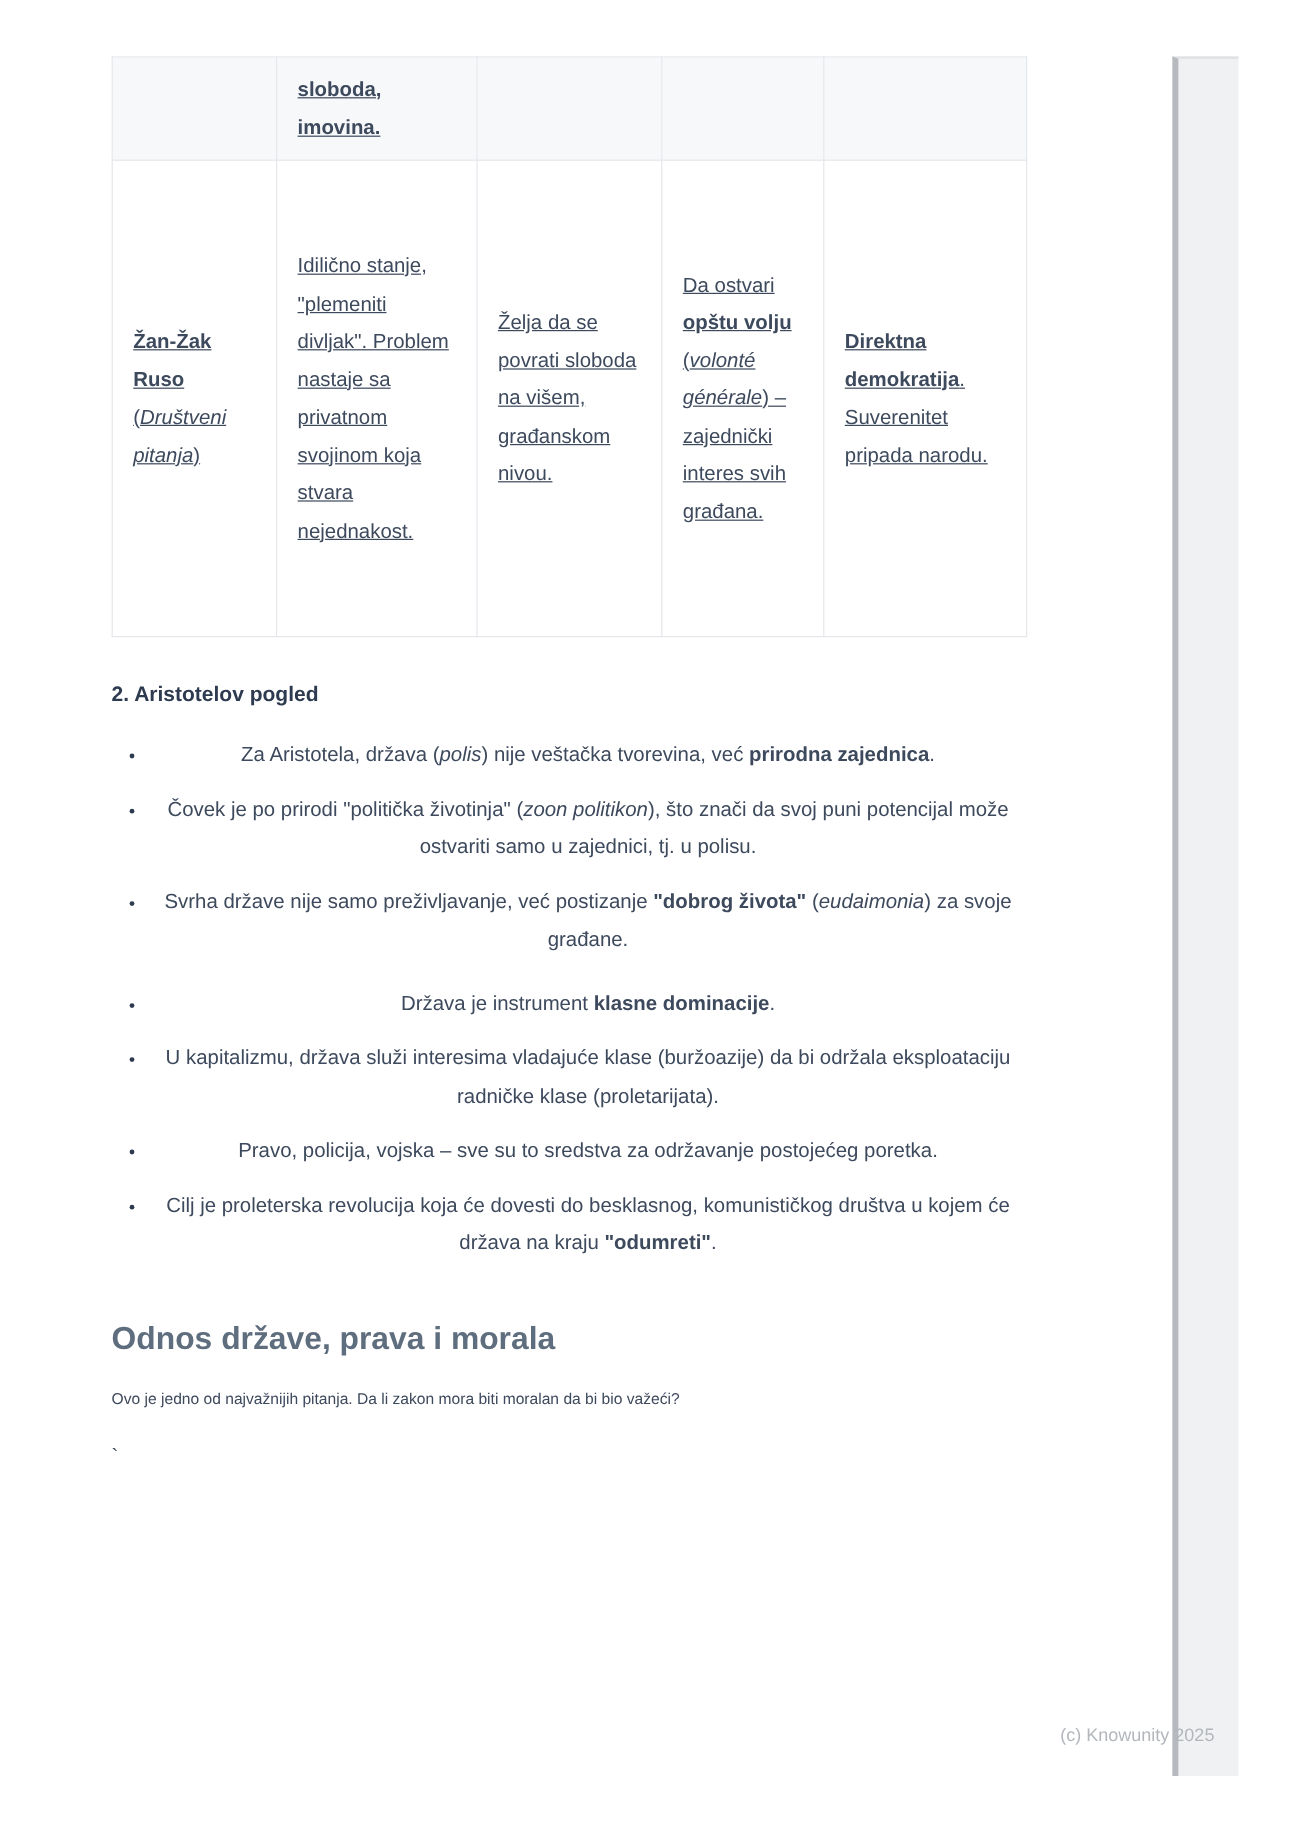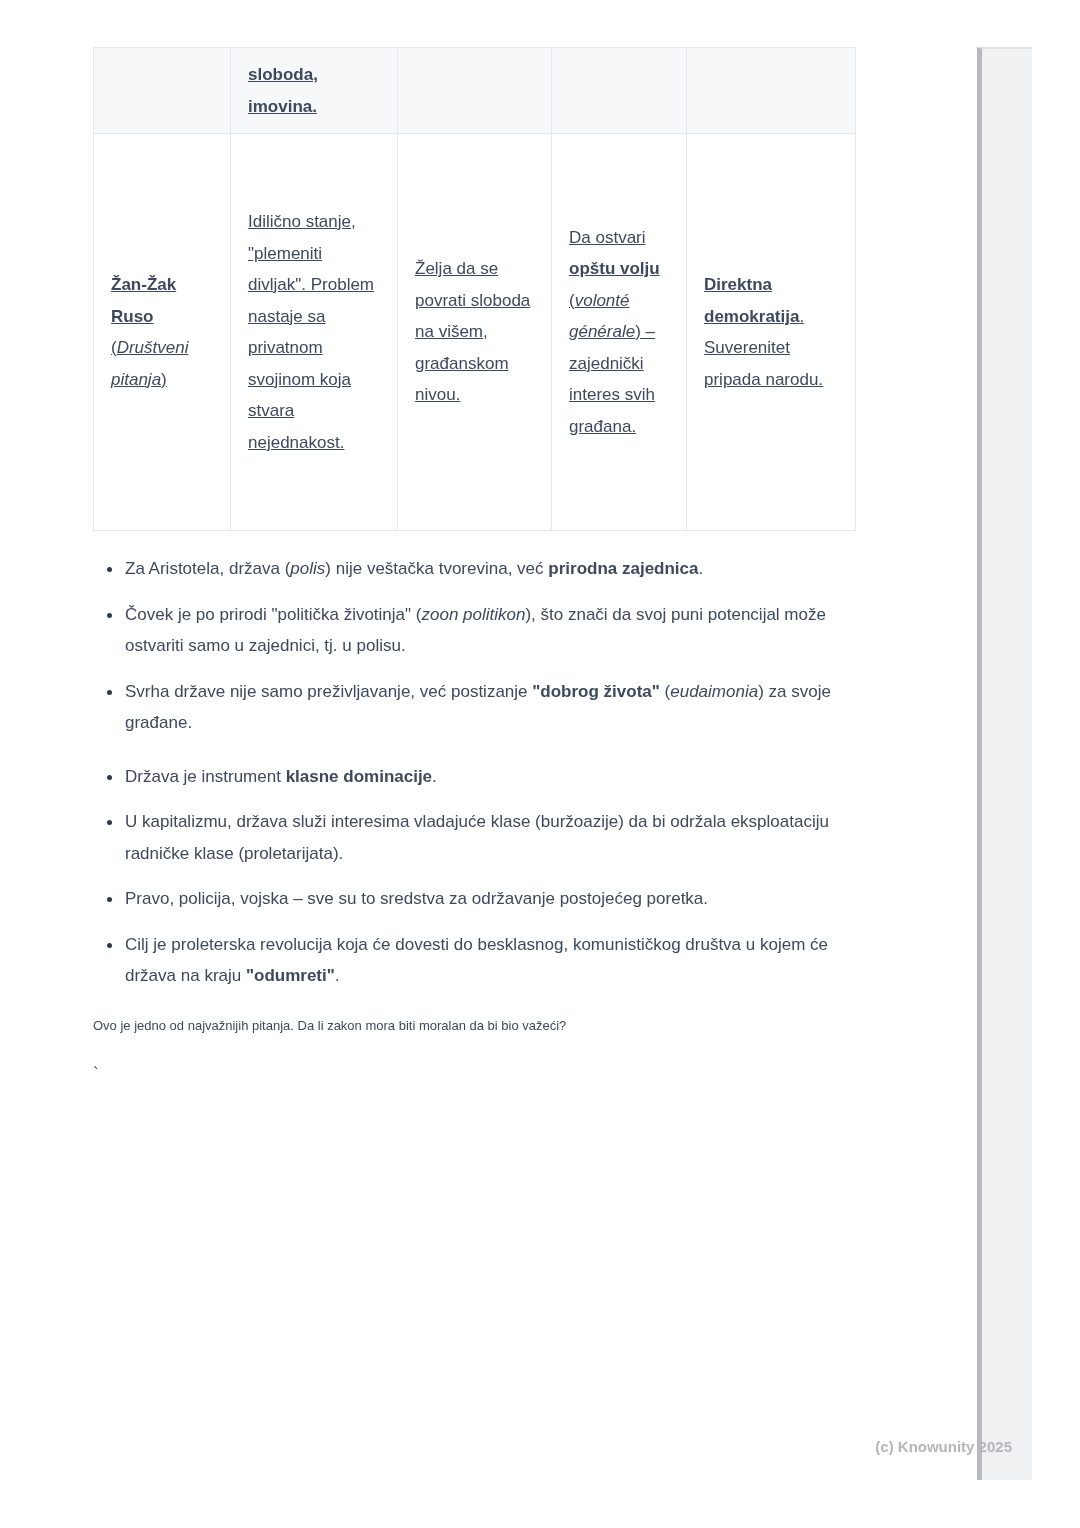--- a/index.html
+++ b/index.html
@@ -38,21 +38,21 @@
   .i{font-style:italic;}
   h3.subhead{
     font-size:17.5px;font-weight:700;color:var(--heading-bold);
     margin:34px 0 0 0;line-height:26px;
   }
   ul.bullets{
     margin:22px 0 0 0;padding:0 0 0 30px;
   }
   ul.bullets li{
     font-size:17px;line-height:31.5px;margin:0 0 14px 0;
-    padding-left:2px;max-width:735px;
+    padding-left:2px;max-width:735px;text-align:center;
   }
   ul.bullets li::marker{color:var(--heading-bold);font-size:15px;}
   h2.bighead{
     font-size:26.5px;font-weight:600;color:var(--section-heading);
     margin:46px 0 0 0;line-height:34px;
   }
   p.bodypar{
     font-size:13px;line-height:31.5px;margin:18px 0 0 0;
     text-align:justify;max-width:740px;
   }
@@ -63,21 +63,20 @@
     position:absolute;left:977px;top:47px;width:55px;height:1433px;
     background:var(--scroll-track-bg);
     border-left:5px solid var(--scroll-track-edge);
     border-top:2px solid #dfe1e3;
     z-index:1;
   }
   .copyright{
     position:absolute;top:1437px;right:68px;z-index:2;
     font-size:15px;color:var(--copyright-text);line-height:20px;
     white-space:nowrap;
-    font-weight:bold;
   }
 </style>
 </head>
 <body>
 
 <div class="scroll-strip"></div>
 
 <div class="content">
 
   <table class="cmp">
@@ -99,33 +98,35 @@
       <tr class="row-main">
         <td><span class="b">Žan-Žak Ruso</span><span> (</span><span class="i">Društveni pitanja</span><span>)</span></td>
         <td><span>Idilično stanje, "plemeniti divljak". Problem nastaje sa privatnom svojinom koja stvara nejednakost.</span></td>
         <td><span>Želja da se povrati sloboda na višem, građanskom nivou.</span></td>
         <td><span>Da ostvari </span><span class="b">opštu volju</span><span> (</span><span class="i">volonté générale</span><span>) – zajednički interes svih građana.</span></td>
         <td><span class="b">Direktna demokratija</span><span>. Suverenitet pripada narodu.</span></td>
       </tr>
     </tbody>
   </table>
 
+  <h3 class="subhead">2. Aristotelov pogled</h3>
   <ul class="bullets">
     <li><span>Za Aristotela, država (</span><span class="i">polis</span><span>) nije veštačka tvorevina, već </span><span class="b">prirodna zajednica</span><span>.</span></li>
     <li><span>Čovek je po prirodi "politička životinja" (</span><span class="i">zoon politikon</span><span>), što znači da svoj puni potencijal može ostvariti samo u zajednici, tj. u polisu.</span></li>
     <li><span>Svrha države nije samo preživljavanje, već postizanje </span><span class="b">"dobrog života"</span><span> (</span><span class="i">eudaimonia</span><span>) za svoje građane.</span></li>
   </ul>
 
   <ul class="bullets">
     <li><span>Država je instrument </span><span class="b">klasne dominacije</span><span>.</span></li>
     <li><span>U kapitalizmu, država služi interesima vladajuće klase (buržoazije) da bi održala eksploataciju radničke klase (proletarijata).</span></li>
     <li><span>Pravo, policija, vojska – sve su to sredstva za održavanje postojećeg poretka.</span></li>
     <li><span>Cilj je proleterska revolucija koja će dovesti do besklasnog, komunističkog društva u kojem će država na kraju </span><span class="b">"odumreti"</span><span>.</span></li>
   </ul>
 
+  <h2 class="bighead">Odnos države, prava i morala</h2>
 
   <p class="bodypar">Ovo je jedno od najvažnijih pitanja. Da li zakon mora biti moralan da bi bio važeći?</p>
 
   <p class="tickline">`</p>
 
 </div>
 
 <div class="copyright">(c) Knowunity 2025</div>
 
 </body></html>

